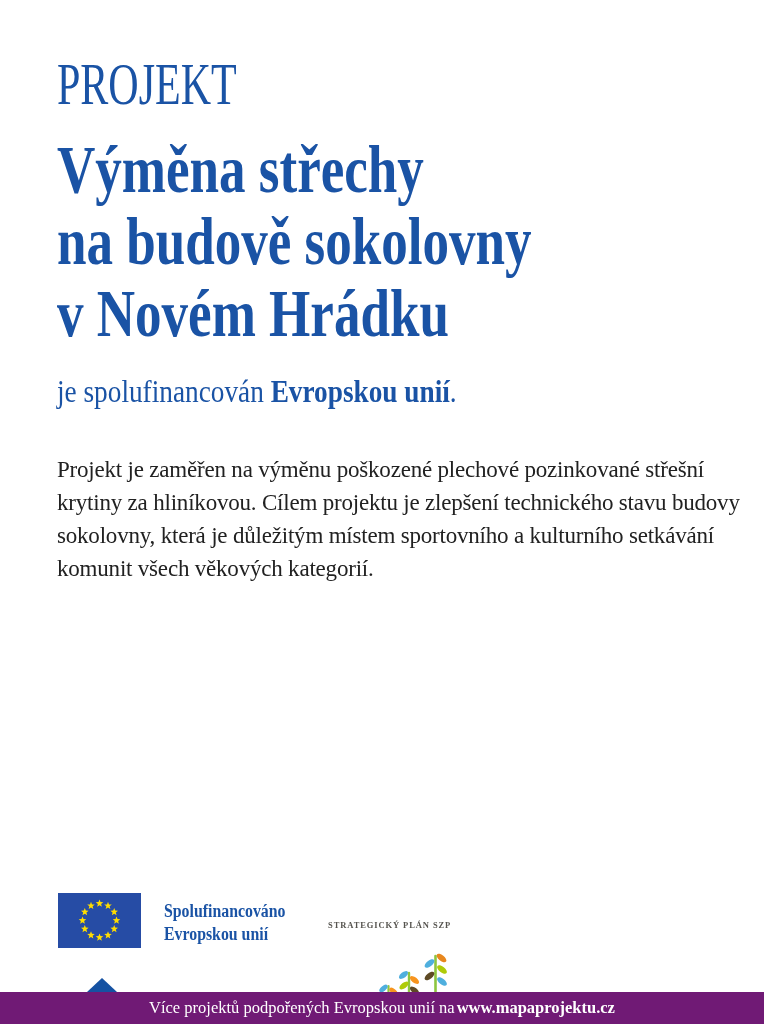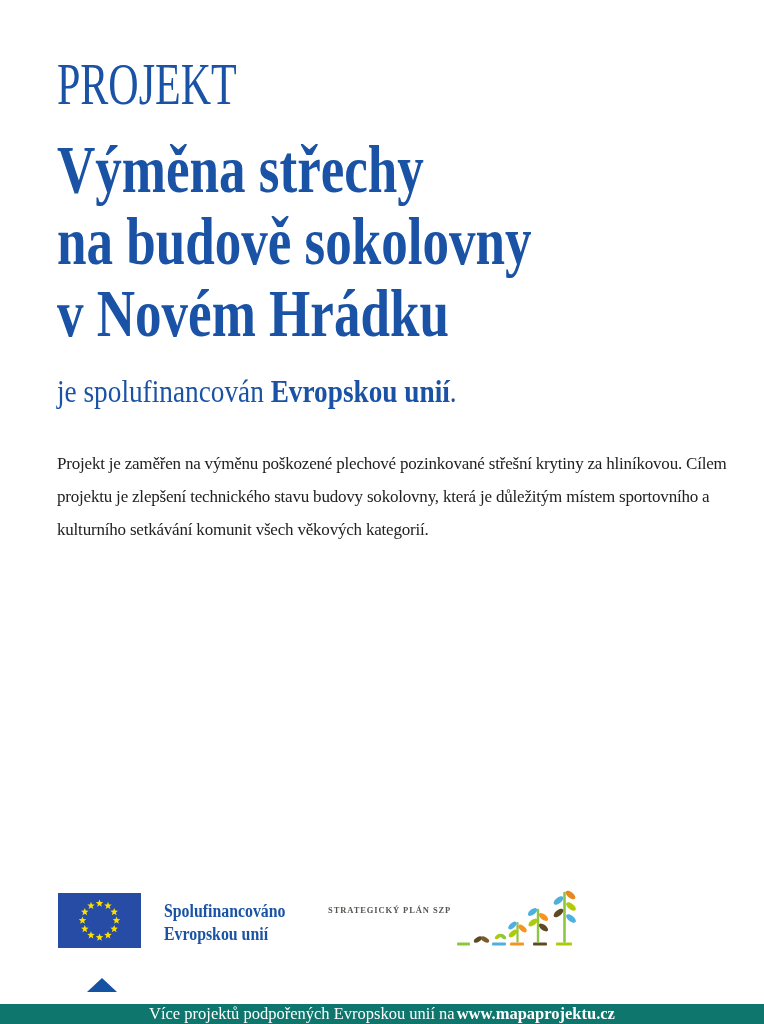--- a/index.html
+++ b/index.html
@@ -30,44 +30,44 @@
     position:absolute;left:57px;top:372px;
     font-size:31px;line-height:40px;font-weight:400;
     color:#1a53a5;
     transform:scaleX(0.88);transform-origin:0 0;
     white-space:nowrap;
   }
   .subtitle .bold{font-weight:700;}
   .body-text{
     position:absolute;left:57px;top:430px;
     width:700px;
-    font-size:17px;line-height:33px;
+    font-size:23px;line-height:33px;
     color:#212121;
     letter-spacing:-0.2px;
   }
   .logos-row{position:absolute;left:0;top:0;width:764px;height:1024px;pointer-events:none;}
   .eu-logo{position:absolute;left:58px;top:893px;display:flex;align-items:flex-start;pointer-events:auto;}
   .eu-label{
     margin-left:23px;margin-top:7px;
     font-size:18px;line-height:23px;font-weight:700;
     color:#1a53a5;
     transform:scaleX(0.88);transform-origin:0 0;
     white-space:nowrap;
   }
   .eu-label span{display:block;}
-  .szp-logo{position:absolute;left:328px;top:884px;display:flex;align-items:center;pointer-events:auto;}
+  .szp-logo{position:absolute;left:328px;top:920px;display:flex;align-items:flex-start;pointer-events:auto;flex-direction:column;}
   .szp-label{
     font-size:8.5px;letter-spacing:0.9px;font-weight:700;
     color:#55534e;
     margin-bottom:17px;margin-right:6px;
     white-space:nowrap;
   }
   .footer-bar{
-    position:absolute;left:0;bottom:0;width:764px;height:20px;
-    background:#0f766e;
+    position:absolute;left:0;bottom:0;width:764px;height:32px;
+    background:#701a75;
     display:flex;align-items:center;justify-content:center;
     color:#ffffff;font-size:16.5px;
   }
   .footer-bar .bold{font-weight:700;margin-left:2px;}
   .footer-arrow{
     position:absolute;left:87px;bottom:32px;
     width:0;height:0;
     border-left:15px solid transparent;
     border-right:15px solid transparent;
     border-bottom:14px solid #1552a2;

